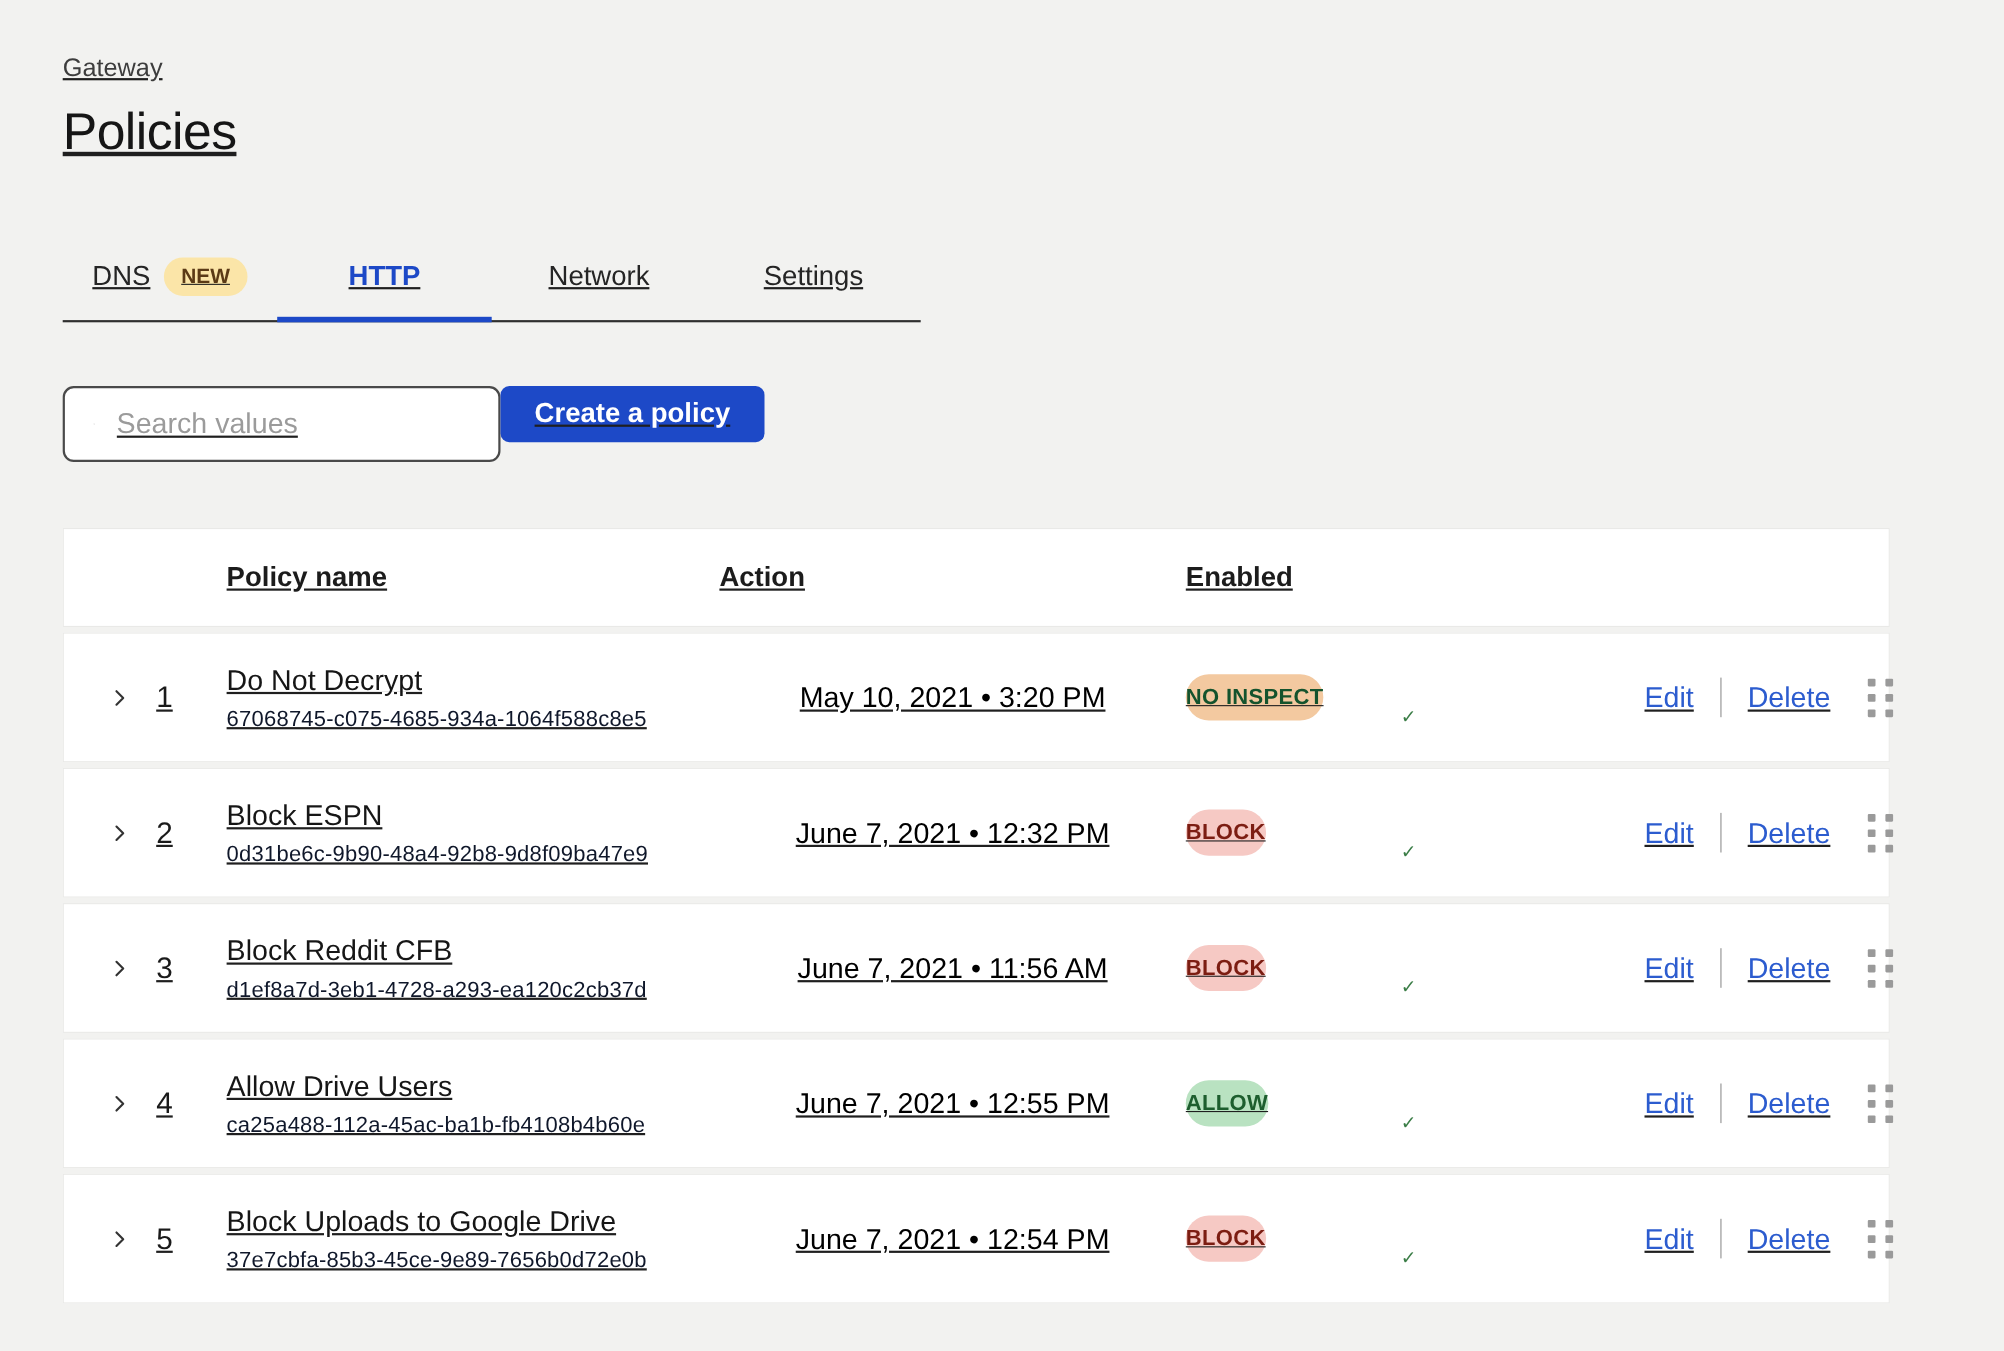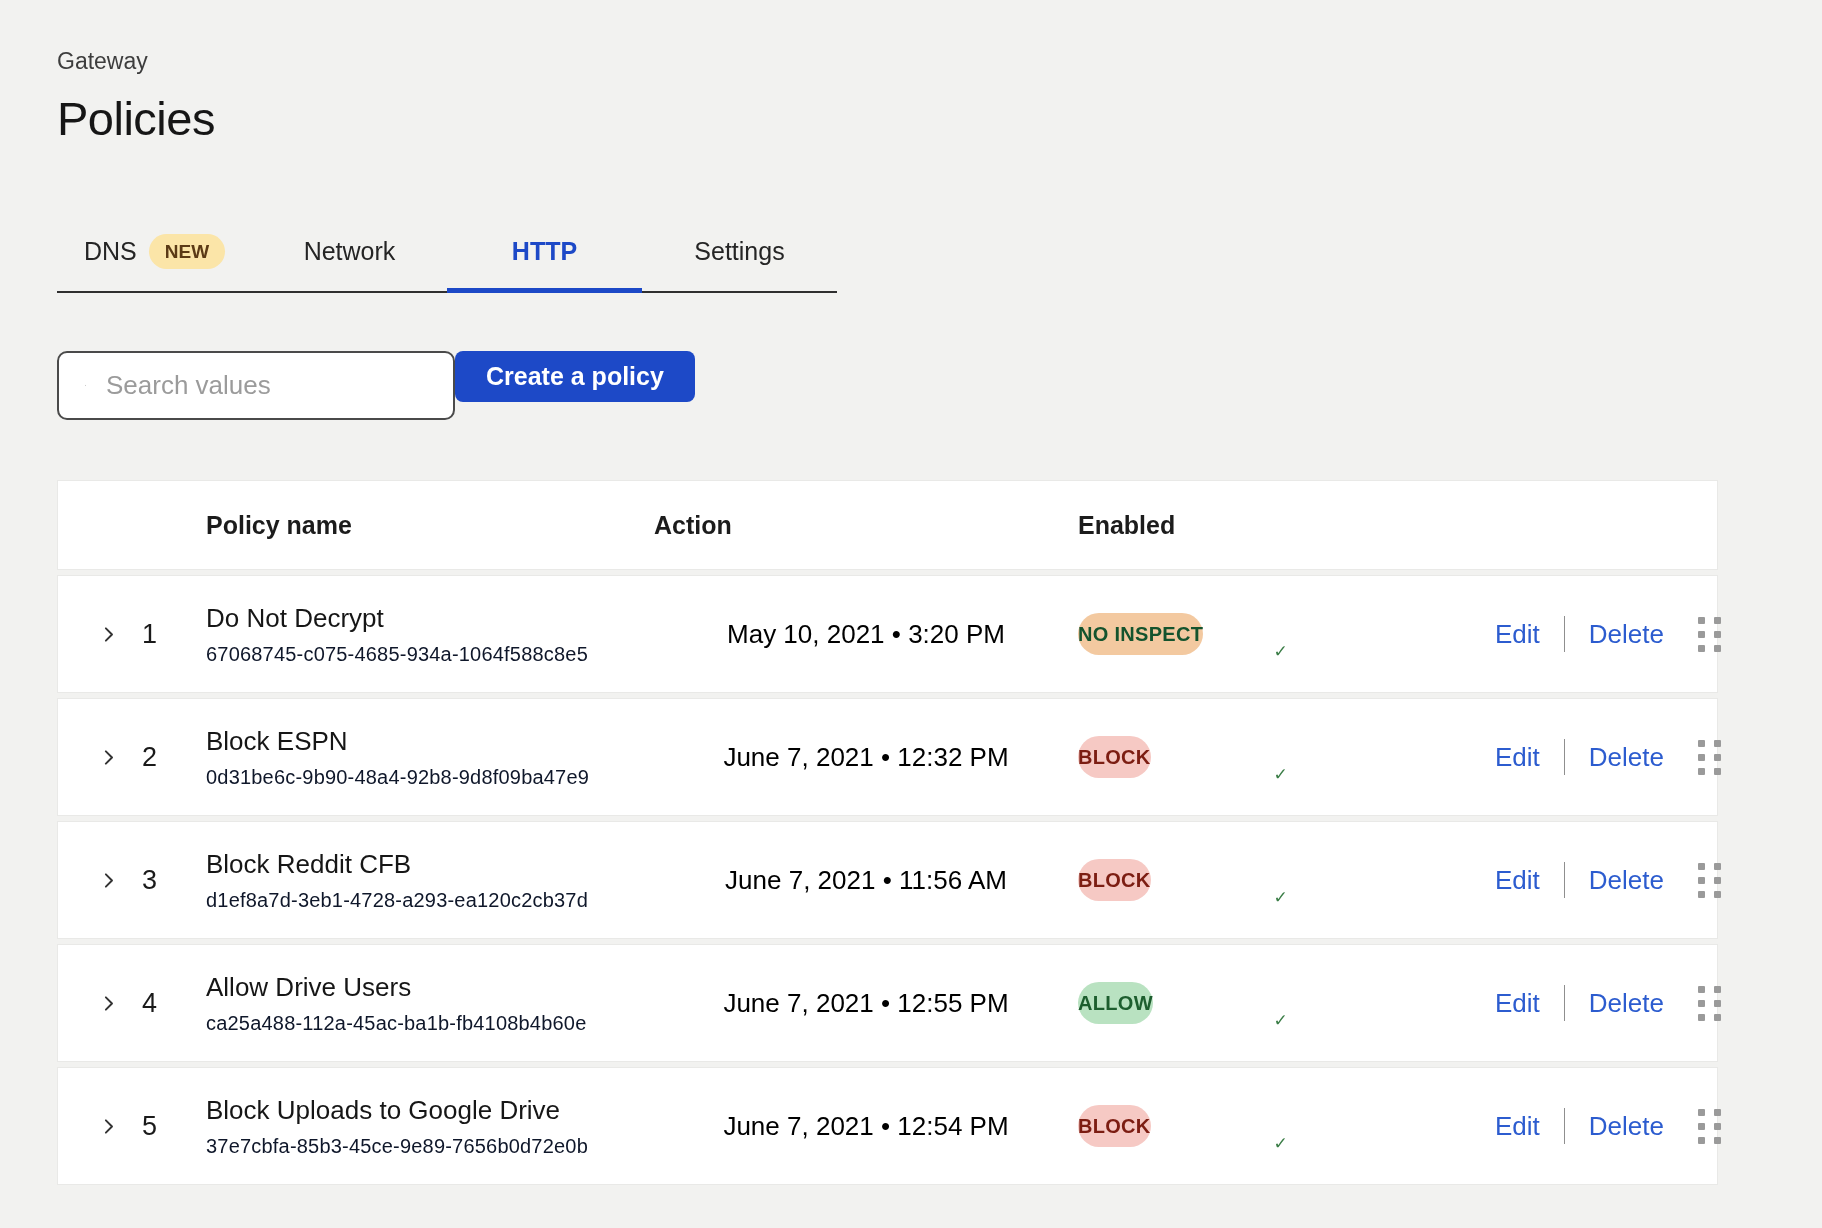--- a/index.html
+++ b/index.html
@@ -4,21 +4,21 @@
 <style>
   * { box-sizing: border-box; }
   html,body { margin:0; padding:0; }
   body {
     width:1822px; height:1228px;
     background:#f2f2f0;
     font-family:"Liberation Sans","DejaVu Sans",sans-serif;
     color:#1f1f1f;
     overflow:hidden;
   }
-  .page { padding:48px 104px 0 57px; }
+  .page { padding:48px 104px 0 57px;text-decoration:underline; }
 
   .eyebrow { font-size:23px; color:#3d3d3d; }
   .page-title { font-size:47px; font-weight:500; color:#161616; margin-top:16px; letter-spacing:-0.5px; }
 
   
   .tabbar { margin-top:74px; width:780px; display:flex; border-bottom:2px solid #2f2f2f; }
   .tab {
     width:195px; display:flex; justify-content:center; align-items:center; gap:12px;
     padding:14px 0 22px; font-size:25px; color:#252525; position:relative; cursor:pointer;
   }
@@ -94,25 +94,25 @@
 <div class="page">
 
   <div class="eyebrow">Gateway</div>
   <div class="page-title">Policies</div>
 
   <div class="tabbar">
     <div class="tab">
       <span>DNS</span>
       <span class="badge-new">NEW</span>
     </div>
+    <div class="tab active">
+      <span>HTTP</span>
+    </div>
     <div class="tab">
       <span>Network</span>
-    </div>
-    <div class="tab active">
-      <span>HTTP</span>
     </div>
     <div class="tab">
       <span>Settings</span>
     </div>
   </div>
 
   <div class="toolbar">
     <div class="search">
       <svg width="27" height="27" viewBox="0 0 24 24" fill="none" stroke="#4a4a4a" stroke-width="2.4" stroke-linecap="round">
         <circle cx="10.5" cy="10.5" r="6.5"></circle>

